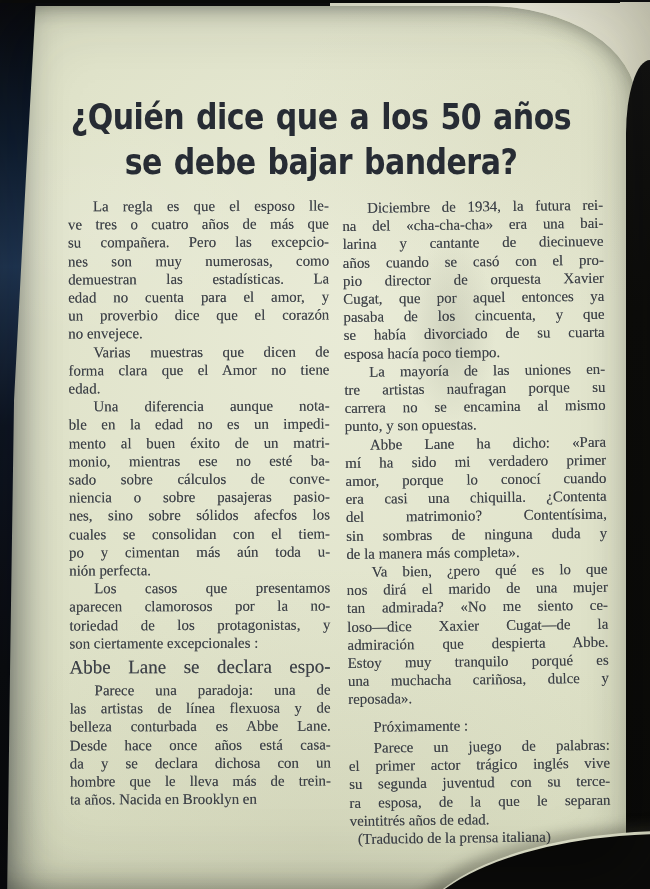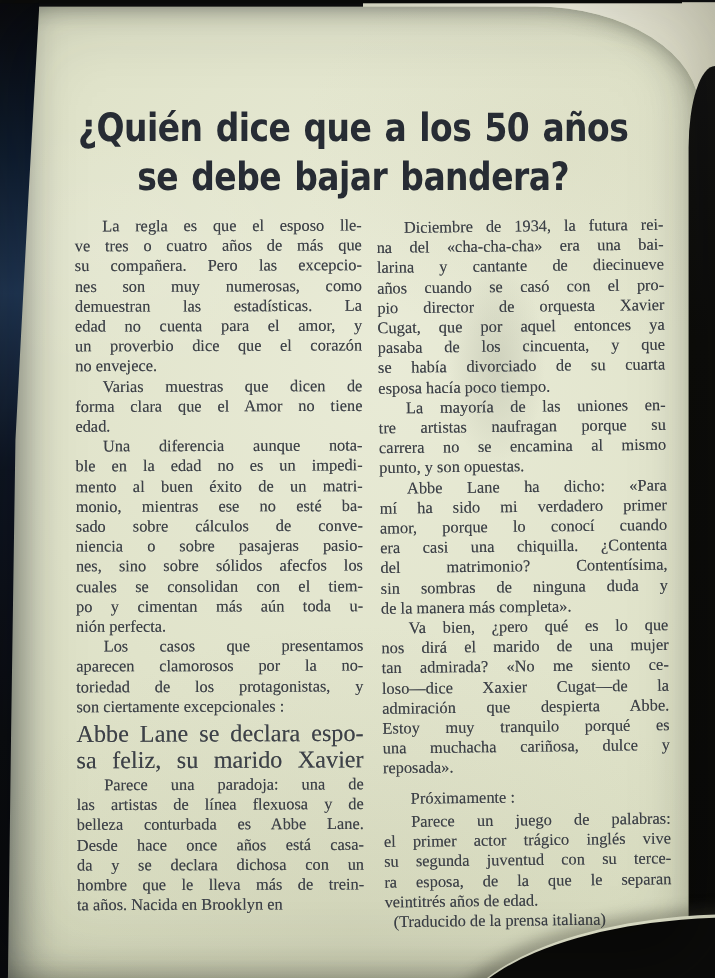--- a/index.html
+++ b/index.html
@@ -82,21 +82,21 @@
     display:flex;gap:12px;color:var(--ink);
   }
   .col{width:261px;flex:none;font-size:14.9px;line-height:18.2px;
     text-shadow:0 0 0.4px rgba(50,55,60,0.55);}
   .col-left{transform:rotate(-0.2deg);}
   .col-right{transform:rotate(-0.7deg) translateY(2px);transform-origin:left top;}
   .block{margin:0;}
   .line{text-align:justify;text-align-last:justify;text-justify:inter-word;white-space:normal;}
   .line.last{text-align-last:auto;}
   .line.indent{text-indent:25px;}
-  .subhead{font-size:22px;line-height:24px;margin:3px 0 2px;}
+  .subhead{font-size:19px;line-height:24px;margin:3px 0 2px;}
   .prox{margin:9px 0 3px;}
   .credit .line{text-indent:8px;}
 </style>
 </head>
 <body>
 
 <div class="photo">
   <div class="ghost-a"></div>
   <div class="underpage"></div>
   <div class="page">
@@ -136,21 +136,20 @@
               <div class="line last">nión perfecta.</div>
             </div>
             <div class="block p">
               <div class="line indent">Los casos que presentamos</div>
               <div class="line">aparecen clamorosos por la no-</div>
               <div class="line">toriedad de los protagonistas, y</div>
               <div class="line last">son ciertamente excepcionales :</div>
             </div>
             <div class="block subhead">
               <div class="line">Abbe Lane se declara espo-</div>
-              <div class="line">sa feliz, su marido Xavier</div>
             </div>
             <div class="block p">
               <div class="line indent">Parece una paradoja: una de</div>
               <div class="line">las artistas de línea flexuosa y de</div>
               <div class="line">belleza conturbada es Abbe Lane.</div>
               <div class="line">Desde hace once años está casa-</div>
               <div class="line">da y se declara dichosa con un</div>
               <div class="line">hombre que le lleva más de trein-</div>
               <div class="line last">ta años.  Nacida en Brooklyn en</div>
             </div>

